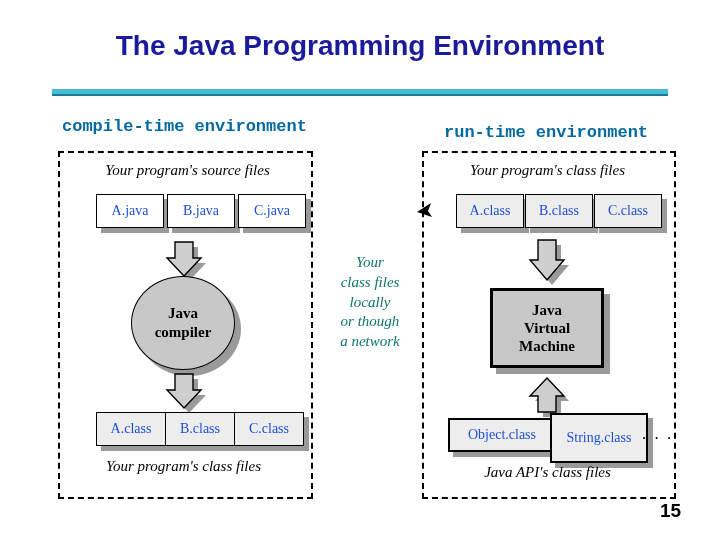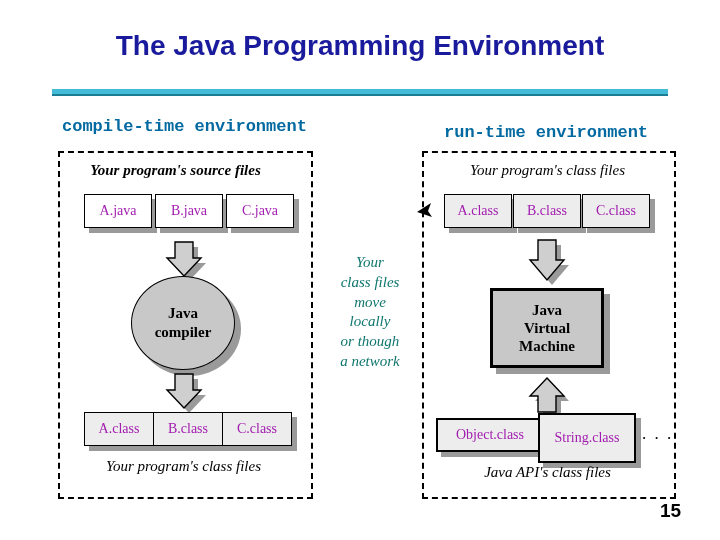--- a/index.html
+++ b/index.html
@@ -77,26 +77,27 @@
     text-align: center;
   }
 
   
   .file-box {
     position: absolute;
     border: 1px solid #000000;
     box-shadow: 5px 5px 0 0 #9a9a9a;
     font-family: "Liberation Serif", serif;
     font-size: 14px;
-    color: #a21caf;
+    color: #1d4ed8;
     display: flex;
     align-items: center;
     justify-content: center;
     box-sizing: border-box;
     white-space: nowrap;
+    margin-left: 12px;
   }
   .file-box.src   { background: #ffffff; }
   .file-box.cls   { background: #ededed; }
   .file-box.api   { background: #ededed; border: 2px solid #000000; }
 
   
   #java-compiler {
     position: absolute;
     left: 131px; top: 276px;
     width: 104px; height: 94px;
@@ -180,21 +181,21 @@
 </style>
 </head>
 <body>
 
 <div id="slide-title">The Java Programming Environment</div>
 <div id="title-rule"></div>
 
 <div class="env-heading" id="heading-compile">compile-time environment</div>
 <div class="dashed-panel" id="panel-compile"></div>
 
-<div class="caption" style="left:54px; top:162px; width:243px;font-weight:bold;">Your program's source files</div>
+<div class="caption" style="left:66px; top:162px; width:243px;">Your program's source files</div>
 
 <div class="file-box src" style="left:84px; top:194px; width:68px; height:34px;">A.java</div>
 <div class="file-box src" style="left:155px; top:194px; width:68px; height:34px;">B.java</div>
 <div class="file-box src" style="left:226px; top:194px; width:68px; height:34px;">C.java</div>
 
 <svg class="block-arrow" style="left:161px; top:234px;" width="46" height="46" viewBox="0 0 46 46">
   <polygon points="14,8 32,8 32,24 40,24 23,42 6,24 14,24" fill="#9a9a9a" transform="translate(5,5)"></polygon>
   <polygon points="14,8 32,8 32,24 40,24 23,42 6,24 14,24" fill="#cfcfcf" stroke="#000000" stroke-width="1.4"></polygon>
 </svg>
 
@@ -210,21 +211,20 @@
 
 <div class="file-box cls" style="left:84px; top:412px; width:70px; height:34px;">A.class</div>
 <div class="file-box cls" style="left:153px; top:412px; width:70px; height:34px;">B.class</div>
 <div class="file-box cls" style="left:222px; top:412px; width:70px; height:34px;">C.class</div>
 
 <div class="caption" style="left:62px; top:458px; width:243px;">Your program's class files</div>
 
 <div id="network-note">
   <div>Your</div>
   <div>class files</div>
-  <div>move</div>
   <div>locally</div>
   <div>or though</div>
   <div>a network</div>
 </div>
 
 <div class="env-heading" id="heading-runtime">run-time environment</div>
 <div class="dashed-panel" id="panel-runtime"></div>
 
 <svg id="incoming-arrowhead" width="22" height="22" viewBox="0 0 22 22">
   <polygon points="2,12 16,3 13,11 17,17" fill="#000000"></polygon>

